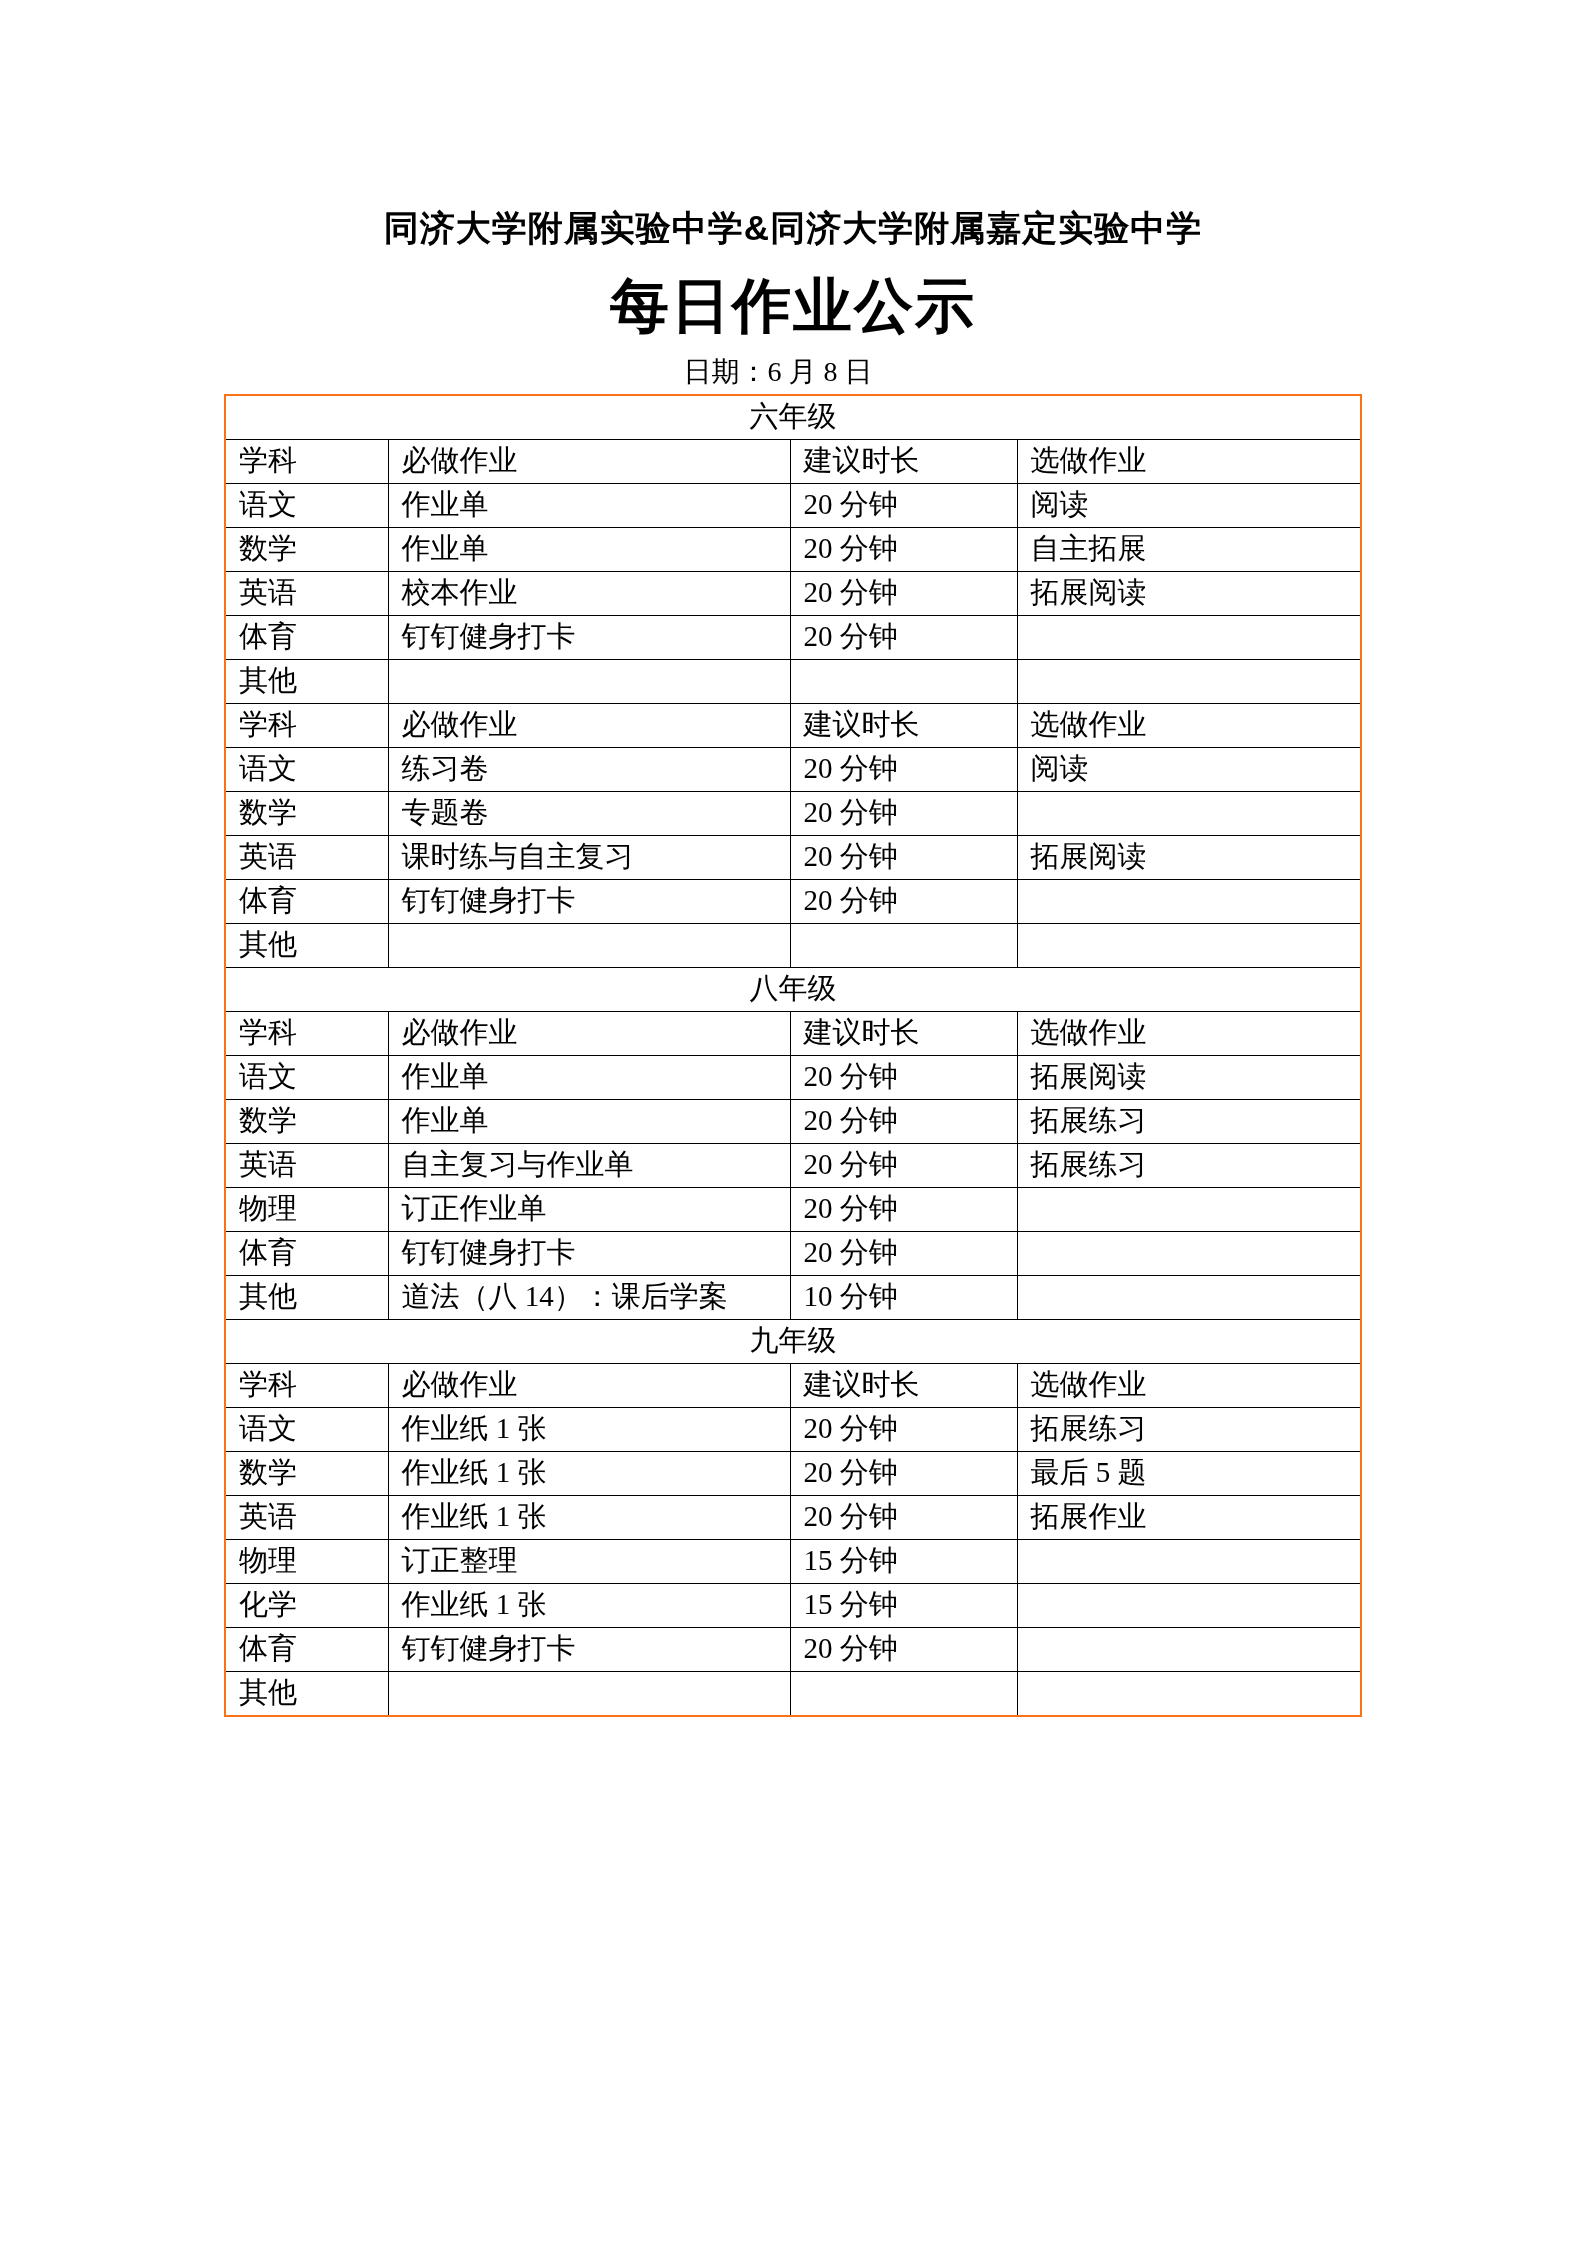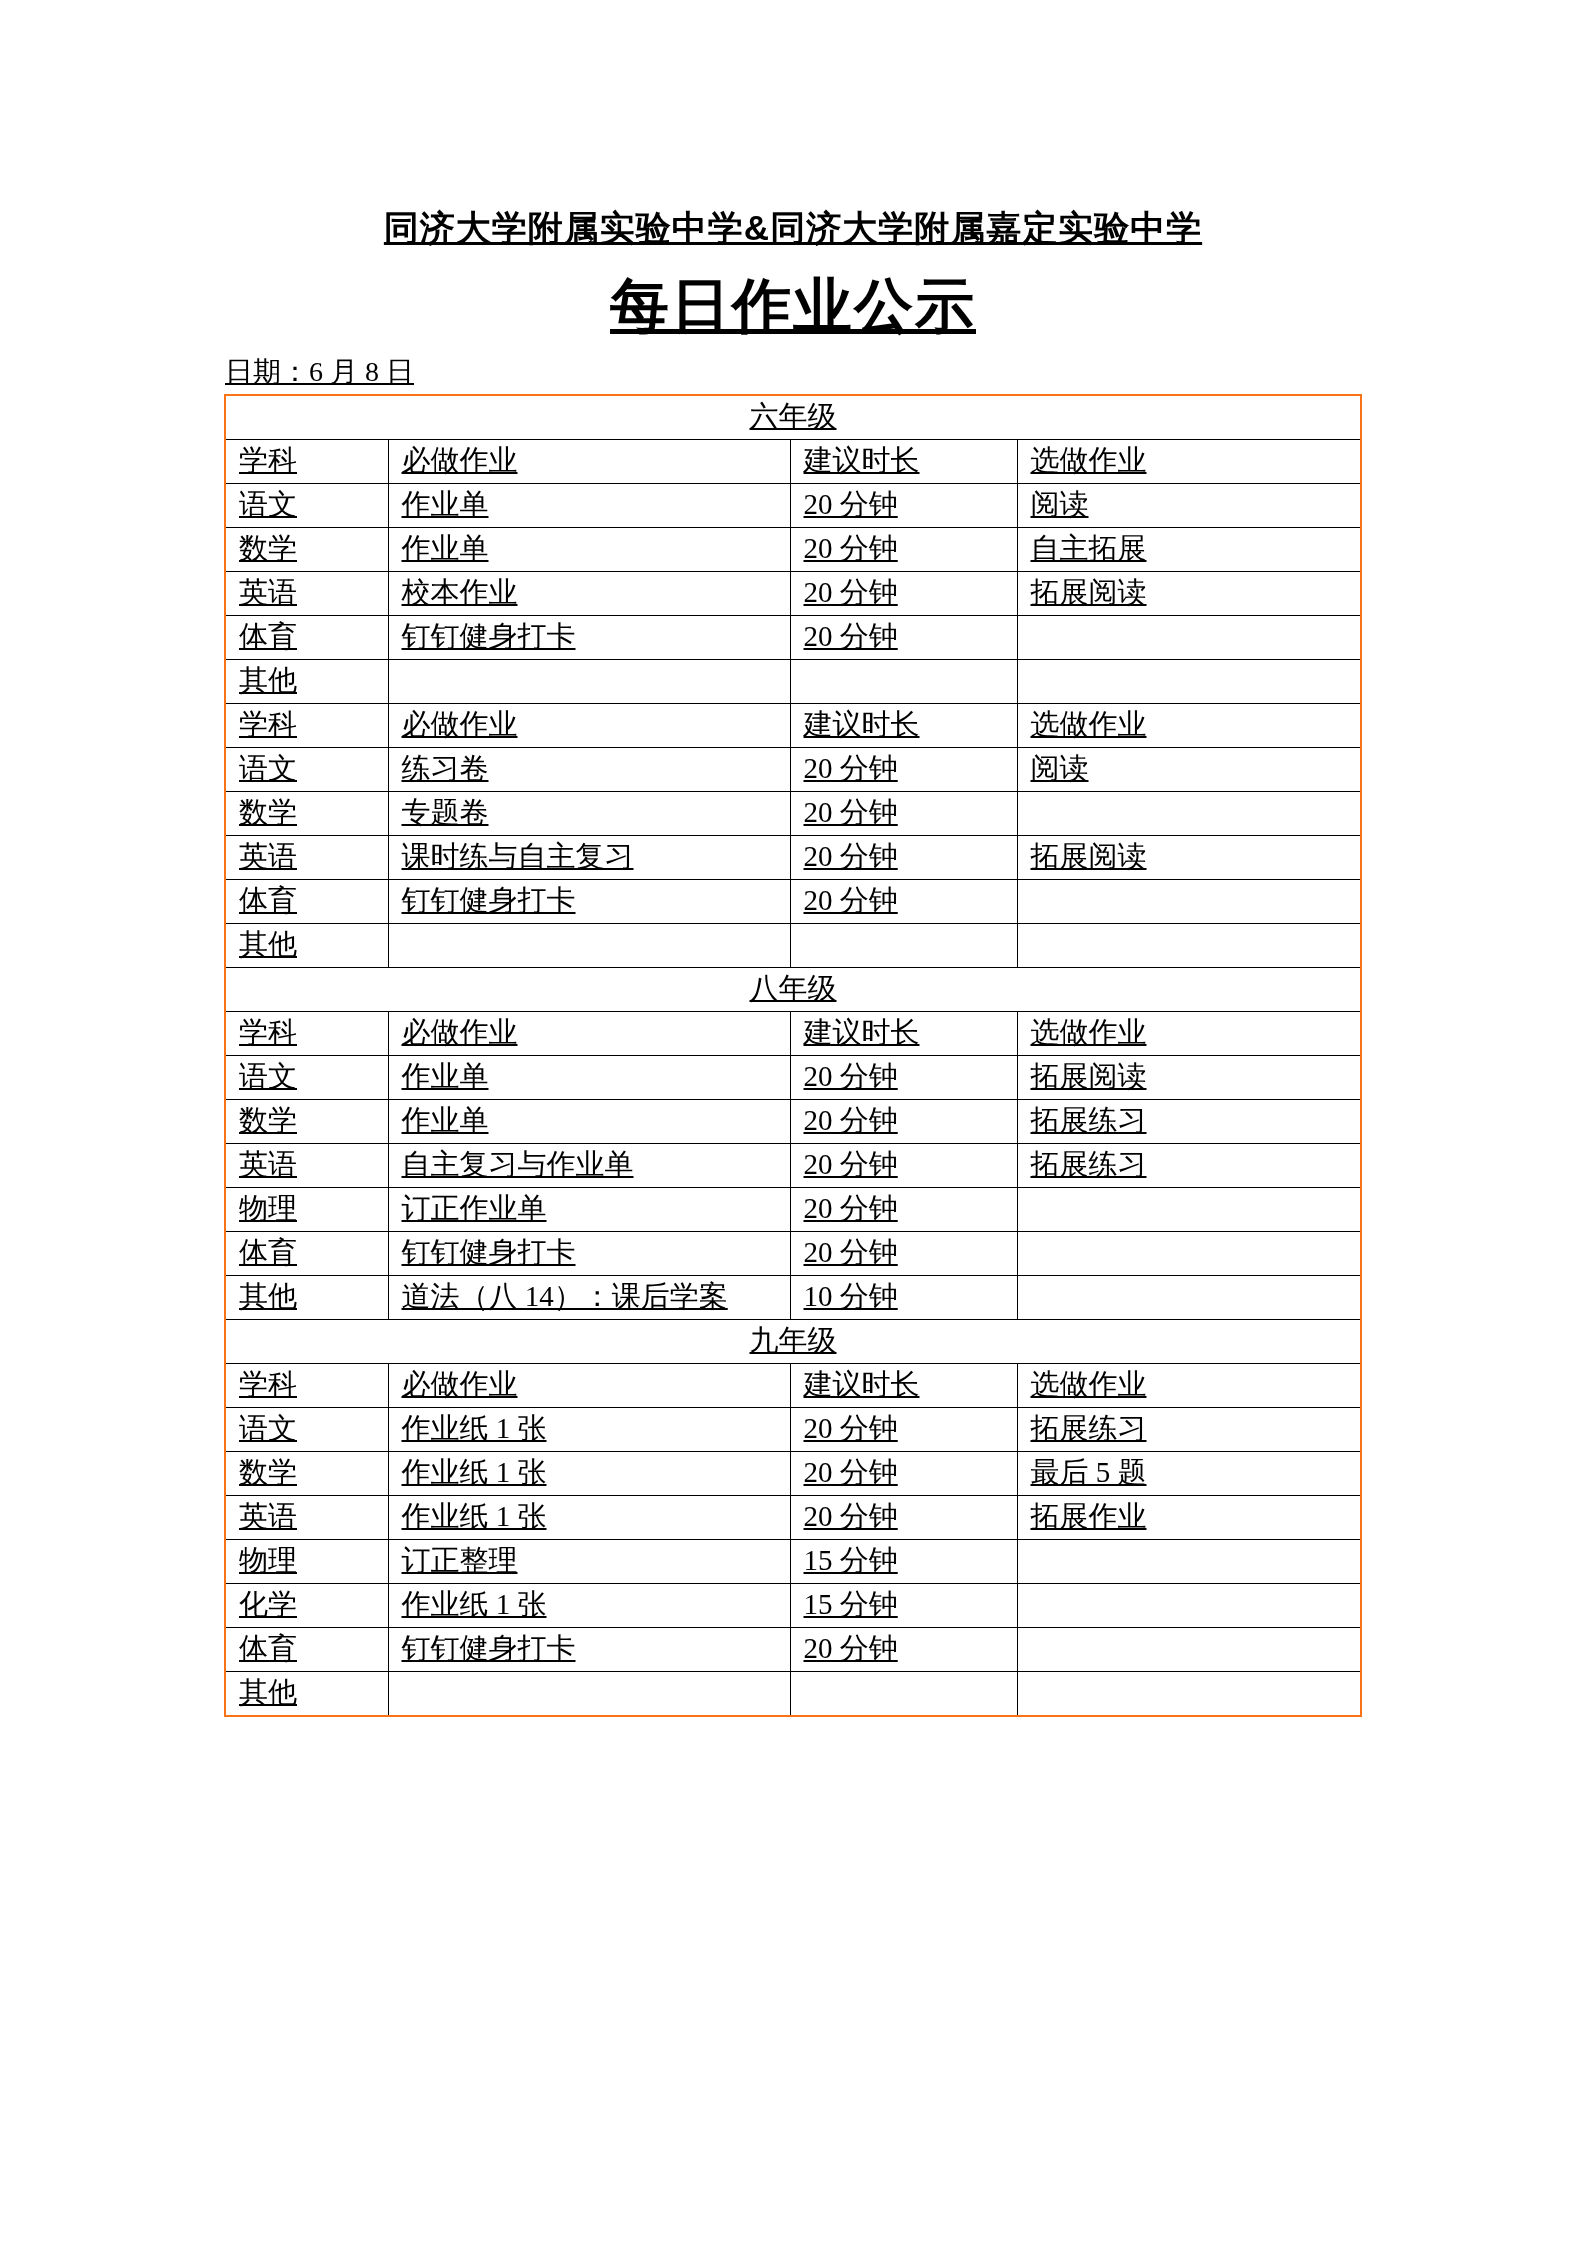--- a/index.html
+++ b/index.html
@@ -12,21 +12,20 @@
     height: 2245px;
     font-family: "Liberation Serif", "DejaVu Serif", serif;
     color: #000000;
   }
   .page {
     position: relative;
     width: 1586px;
     height: 2245px;
     background: #ffffff;
     overflow: hidden;
-    text-decoration: underline;
   }
   .school-title {
     padding-top: 208px;
     text-align: center;
     font-family: "Liberation Sans", "DejaVu Sans", sans-serif;
     font-weight: bold;
     font-size: 35px;
     line-height: 1.15;
     letter-spacing: 1px;
   }
@@ -39,21 +38,21 @@
     line-height: 1.1;
     letter-spacing: 2px;
   }
   .content-width {
     width: 1136px;
     margin: 0 auto;
   }
   .date-line {
     margin-top: 16px;
     margin-bottom: 5px;
-    text-align: left;
+    text-align: center;
     padding-right: 30px;
     font-size: 28px;
     line-height: 1.2;
   }
   table.homework {
     width: 1136px;
     margin: 0 auto;
     border-collapse: collapse;
     table-layout: fixed;
     border: 2px solid #f97316;

